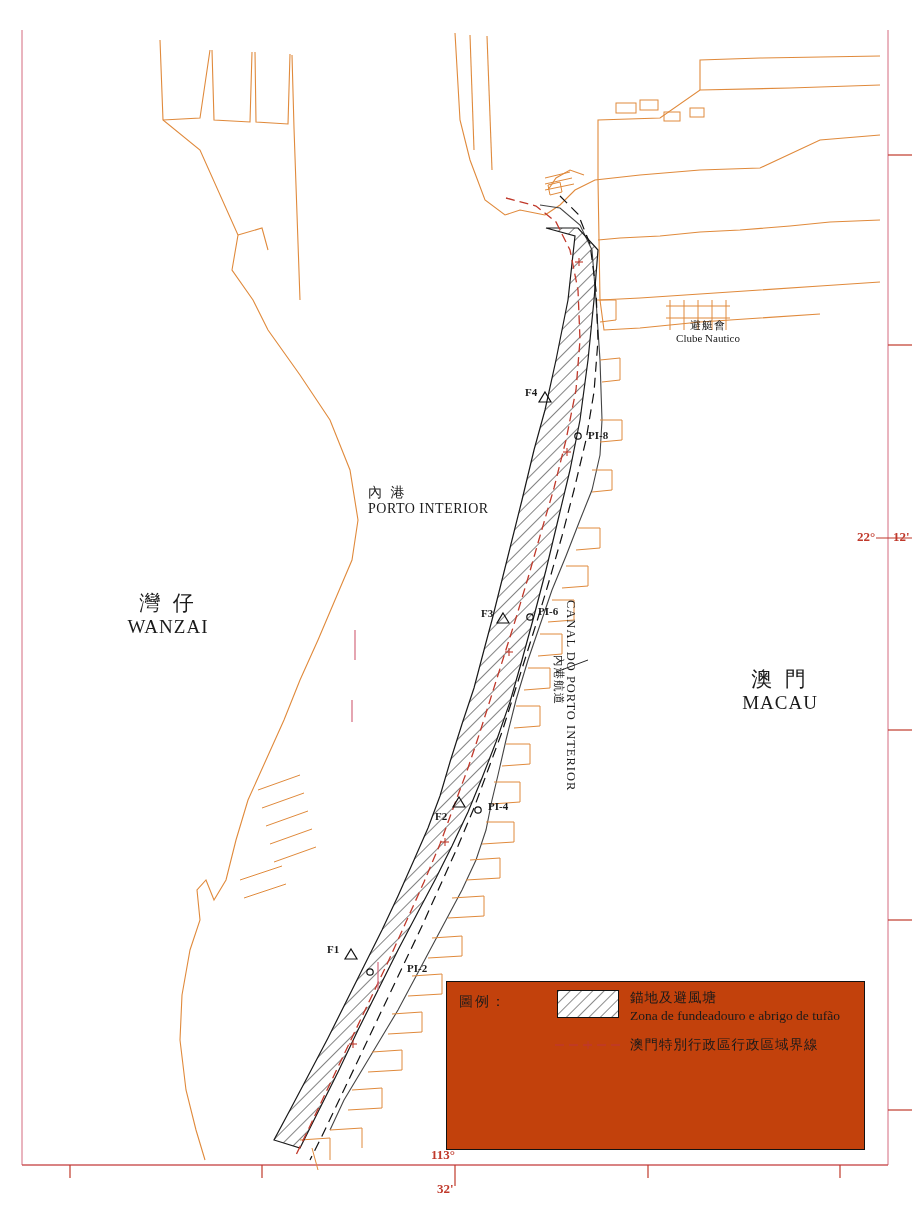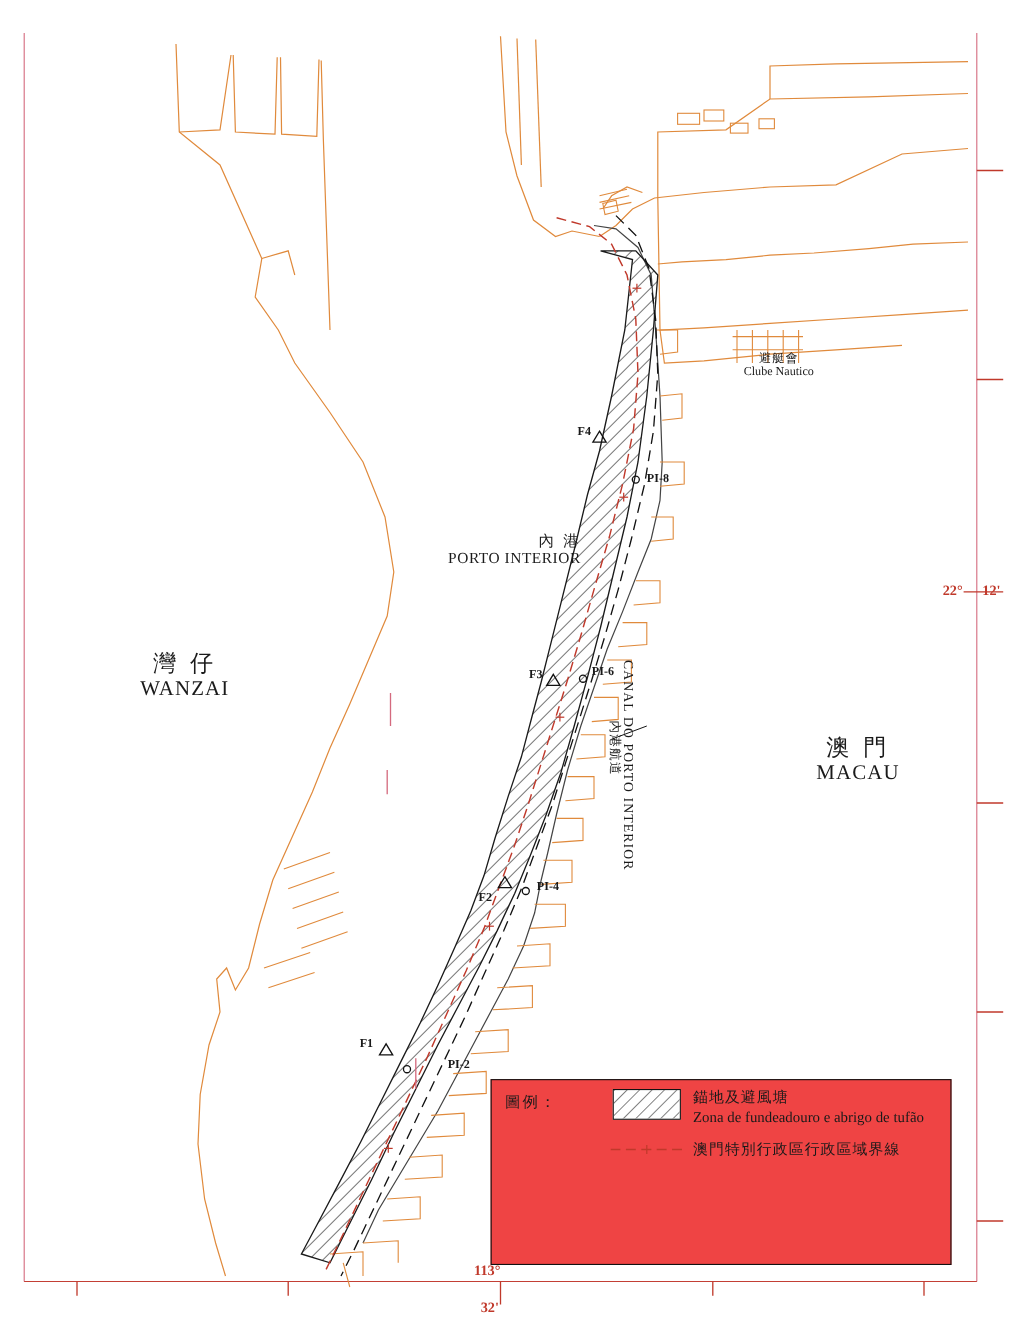--- a/index.html
+++ b/index.html
@@ -9,40 +9,40 @@
   #map{position:absolute;left:0;top:0;width:921px;height:1214px;}
 
   .lbl{position:absolute;line-height:1.12;white-space:nowrap;}
   .cn{font-family:"DejaVu Sans", sans-serif;}
 
   
   .place{text-align:center;}
   .place .c{font-size:21px;letter-spacing:3px;}
   .place .r{font-size:19px;letter-spacing:1px;}
 
-  .porto{text-align:right;}
+  .porto{text-align:left;}
   .porto .c{font-size:14px;letter-spacing:2px;}
   .porto .r{font-size:14px;letter-spacing:0.5px;}
 
   .clube{text-align:center;}
   .clube .c{font-size:11px;letter-spacing:1px;}
   .clube .r{font-size:11px;}
 
   .canal{font-size:12.5px;letter-spacing:1px;}
   .canal-cn{font-size:11.5px;letter-spacing:1px;}
 
   .pt{font-size:11px;font-weight:bold;}
   .pi{font-size:11px;font-weight:bold;}
 
   
   .grat{font-size:13px;color:#c0392b;font-weight:bold;}
 
   
   #legend{position:absolute;left:446px;top:981px;width:417px;height:167px;
-          border:1.4px solid #111;background:#ef4444;}
+          border:1.4px solid #111;background:#c2410c;}
   #legend .ttl{position:absolute;left:12px;top:11px;font-size:14px;letter-spacing:2px;}
   #legend .sw1{position:absolute;left:110px;top:8px;width:60px;height:26px;
                border:1.2px solid #111;background:#fff;overflow:hidden;}
   #legend .t1c{position:absolute;left:183px;top:7px;font-size:13.5px;letter-spacing:1px;text-align:right;}
   #legend .t1r{position:absolute;left:183px;top:26px;font-size:13.5px;}
   #legend .t2c{position:absolute;left:183px;top:54px;font-size:13.5px;letter-spacing:1px;}
   #legend .t2r{position:absolute;left:183px;top:73px;font-size:13.5px;line-height:1.32;width:228px;}
 </style>
 </head>
 <body>

